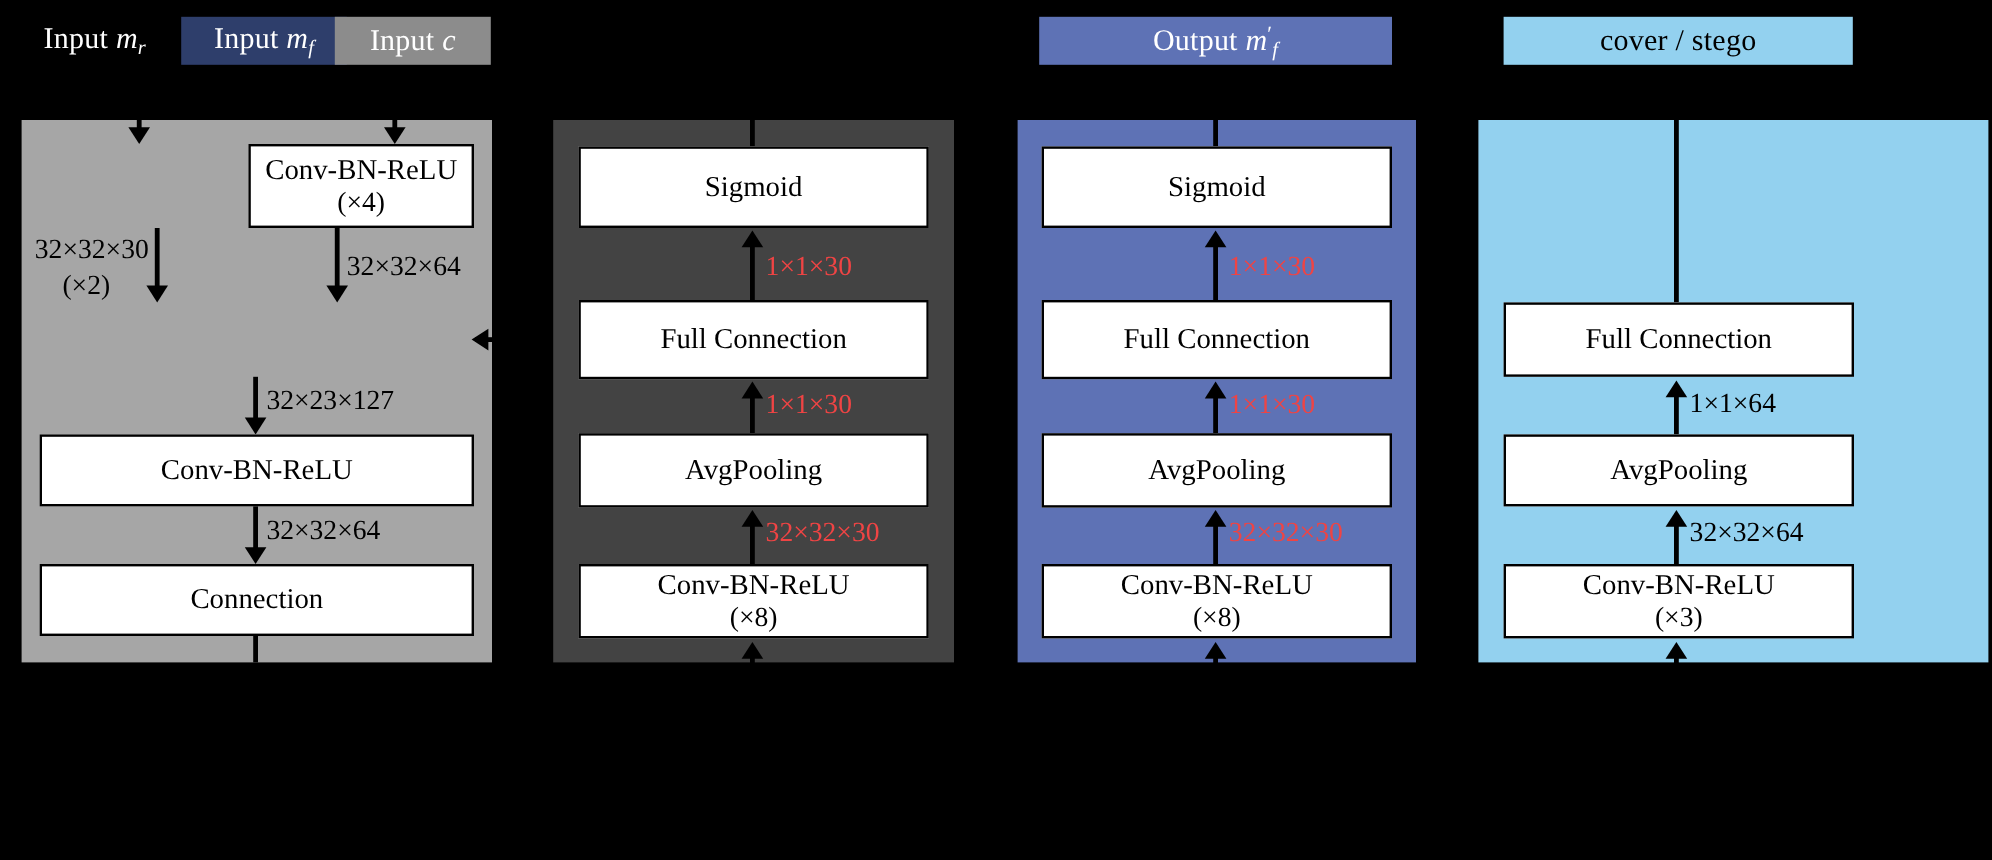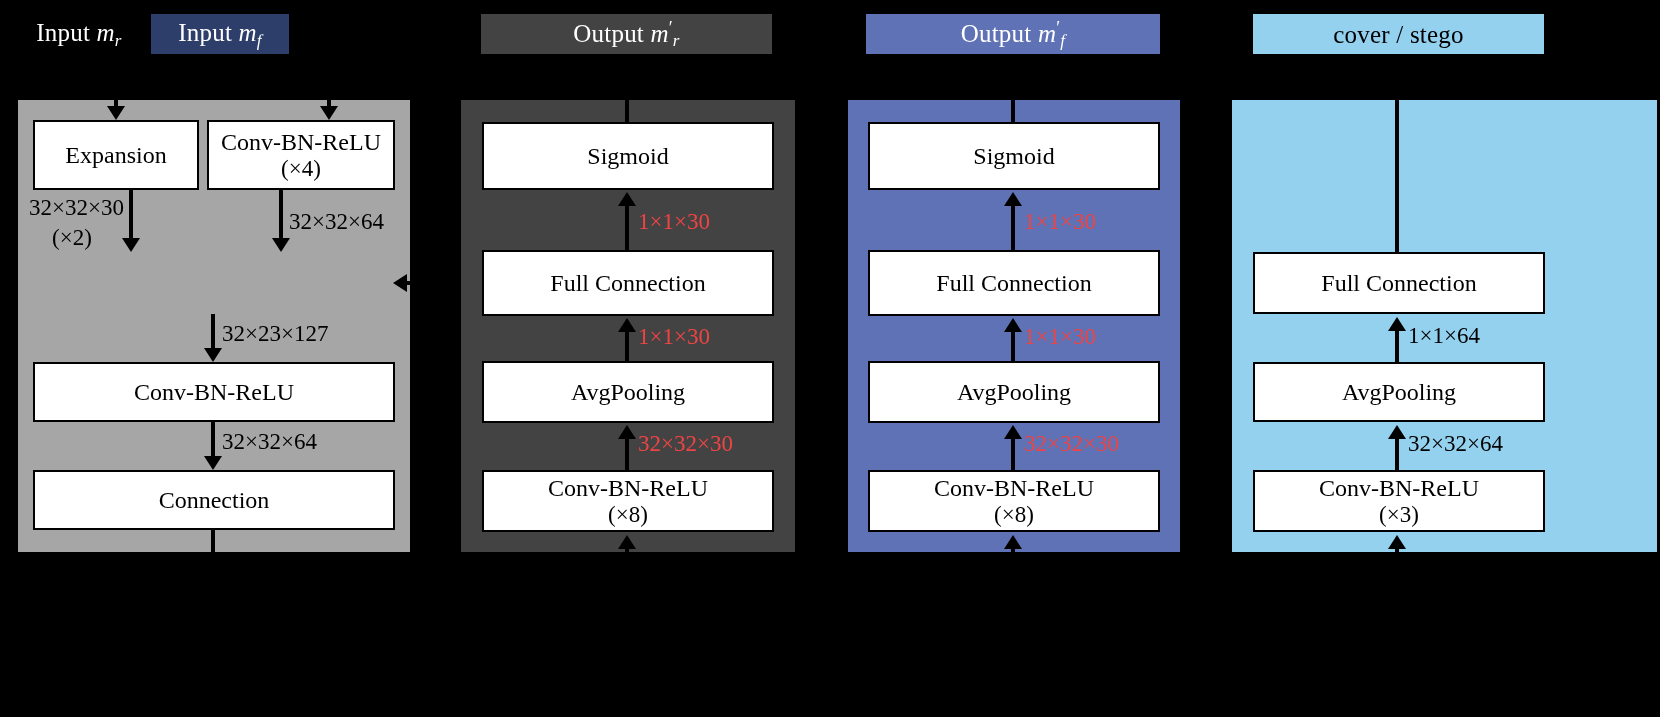--- a/index.html
+++ b/index.html
@@ -79,44 +79,41 @@
 <div class="stage">
 
   <div class="chip plain" style="left:22px;top:14px;width:114px;height:40px;">
     <span>Input&nbsp;<i class="mvar">m</i><sub class="vsub">r</sub></span>
   </div>
 
   <div class="chip navy" style="left:151px;top:14px;width:138px;height:40px;">
     <span>Input&nbsp;<i class="mvar">m</i><sub class="vsub">f</sub></span>
   </div>
 
-
-  <div class="chip dark" style="left:481px;top:14px;width:291px;height:40px;">
-    <span>Output&nbsp;<i class="mvar">m</i><sup class="vsup">′</sup><sub class="vsub">r</sub></span>
-  </div>
+  <div class="chip gray" style="left:279px;top:14px;width:130px;height:40px;">
+    <span>Input&nbsp;<i class="mvar">c</i></span>
+  </div>
+
 
   <div class="chip blue" style="left:866px;top:14px;width:294px;height:40px;">
     <span>Output&nbsp;<i class="mvar">m</i><sup class="vsup">′</sup><sub class="vsub">f</sub></span>
   </div>
 
   <div class="chip lblue" style="left:1253px;top:14px;width:291px;height:40px;">
     <span>cover / stego</span>
   </div>
 
   <div class="panel p1" style="left:18px;top:100px;width:392px;height:452px;"></div>
 
   <div class="vline" style="left:114px;top:58px;height:56px;"></div>
   <div class="arrow-down" style="left:107px;top:106px;"></div>
 
   <div class="vline" style="left:327px;top:58px;height:56px;"></div>
   <div class="arrow-down" style="left:320px;top:106px;"></div>
 
-  <div class="node" style="left:33px;top:120px;width:166px;height:70px;">
-    <span>Expansion</span>
-  </div>
 
   <div class="node" style="left:207px;top:120px;width:188px;height:70px;">
     <span>Conv-BN-ReLU</span>
     <span class="sub">(×4)</span>
   </div>
 
   <div class="vline" style="left:129px;top:190px;height:52px;"></div>
   <div class="arrow-down" style="left:122px;top:238px;"></div>
   <div class="elabel" style="left:29px;top:196px;">32×32×30</div>
   <div class="elabel" style="left:52px;top:226px;">(×2)</div>

